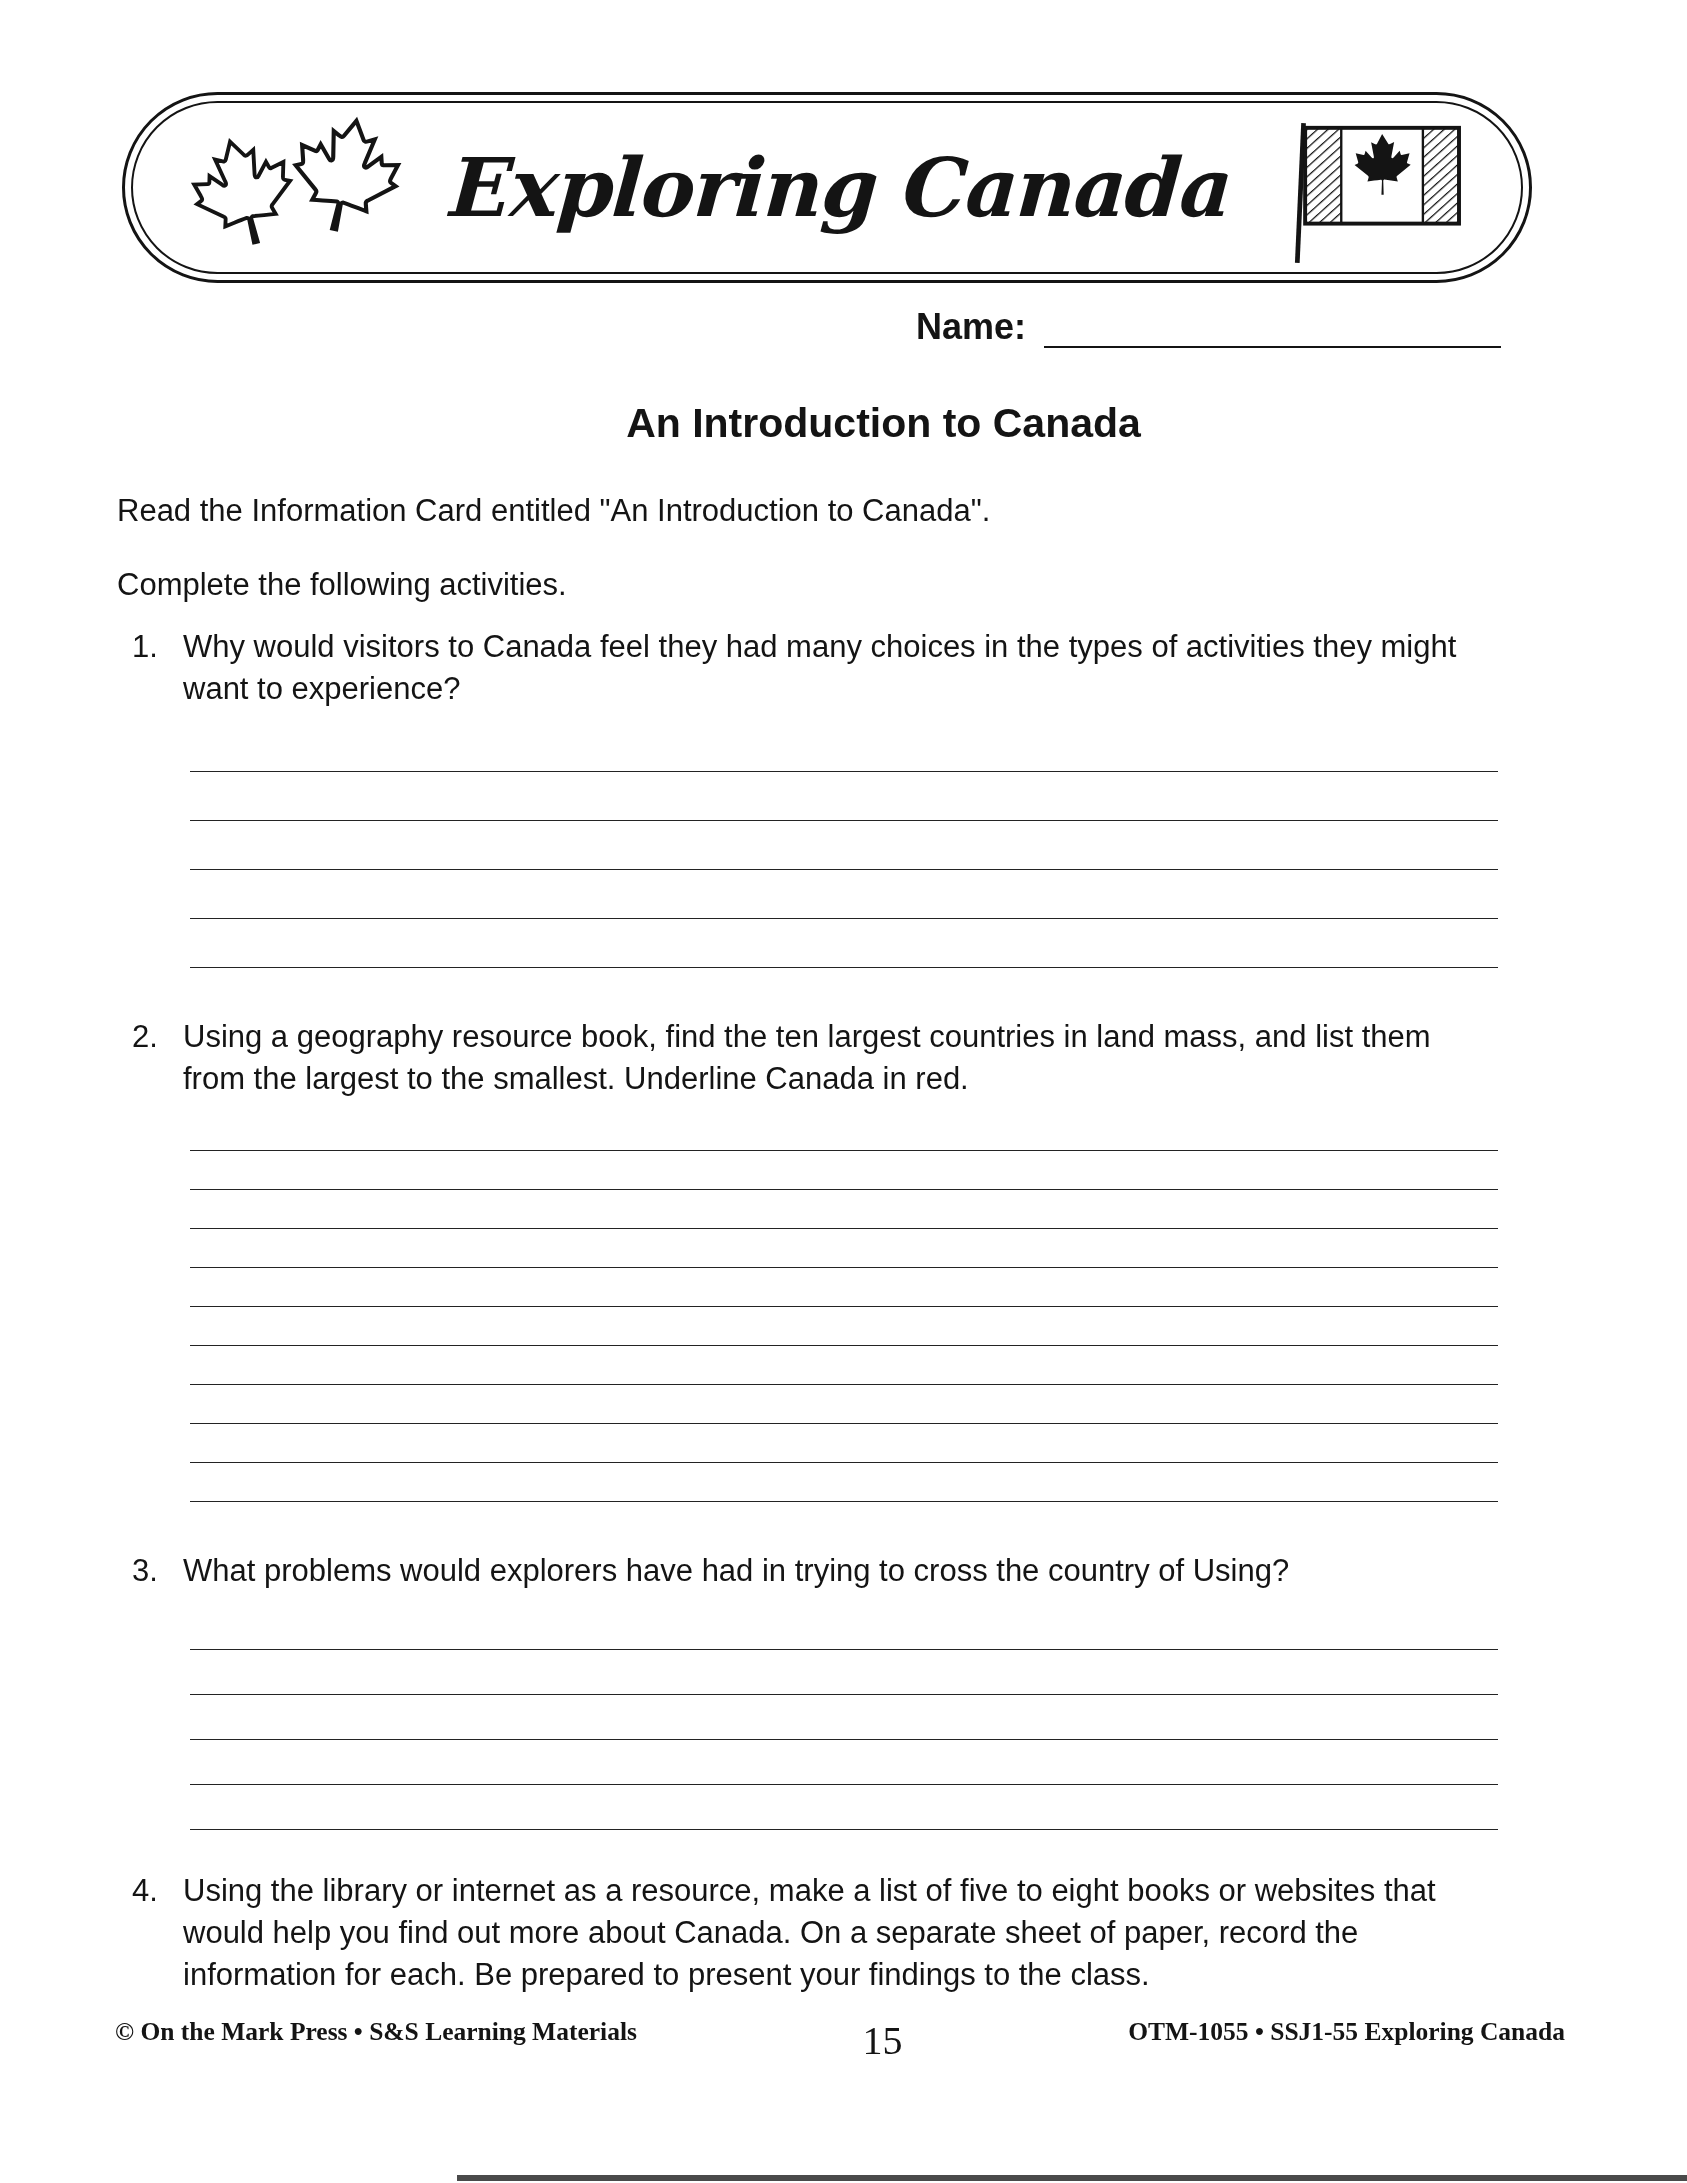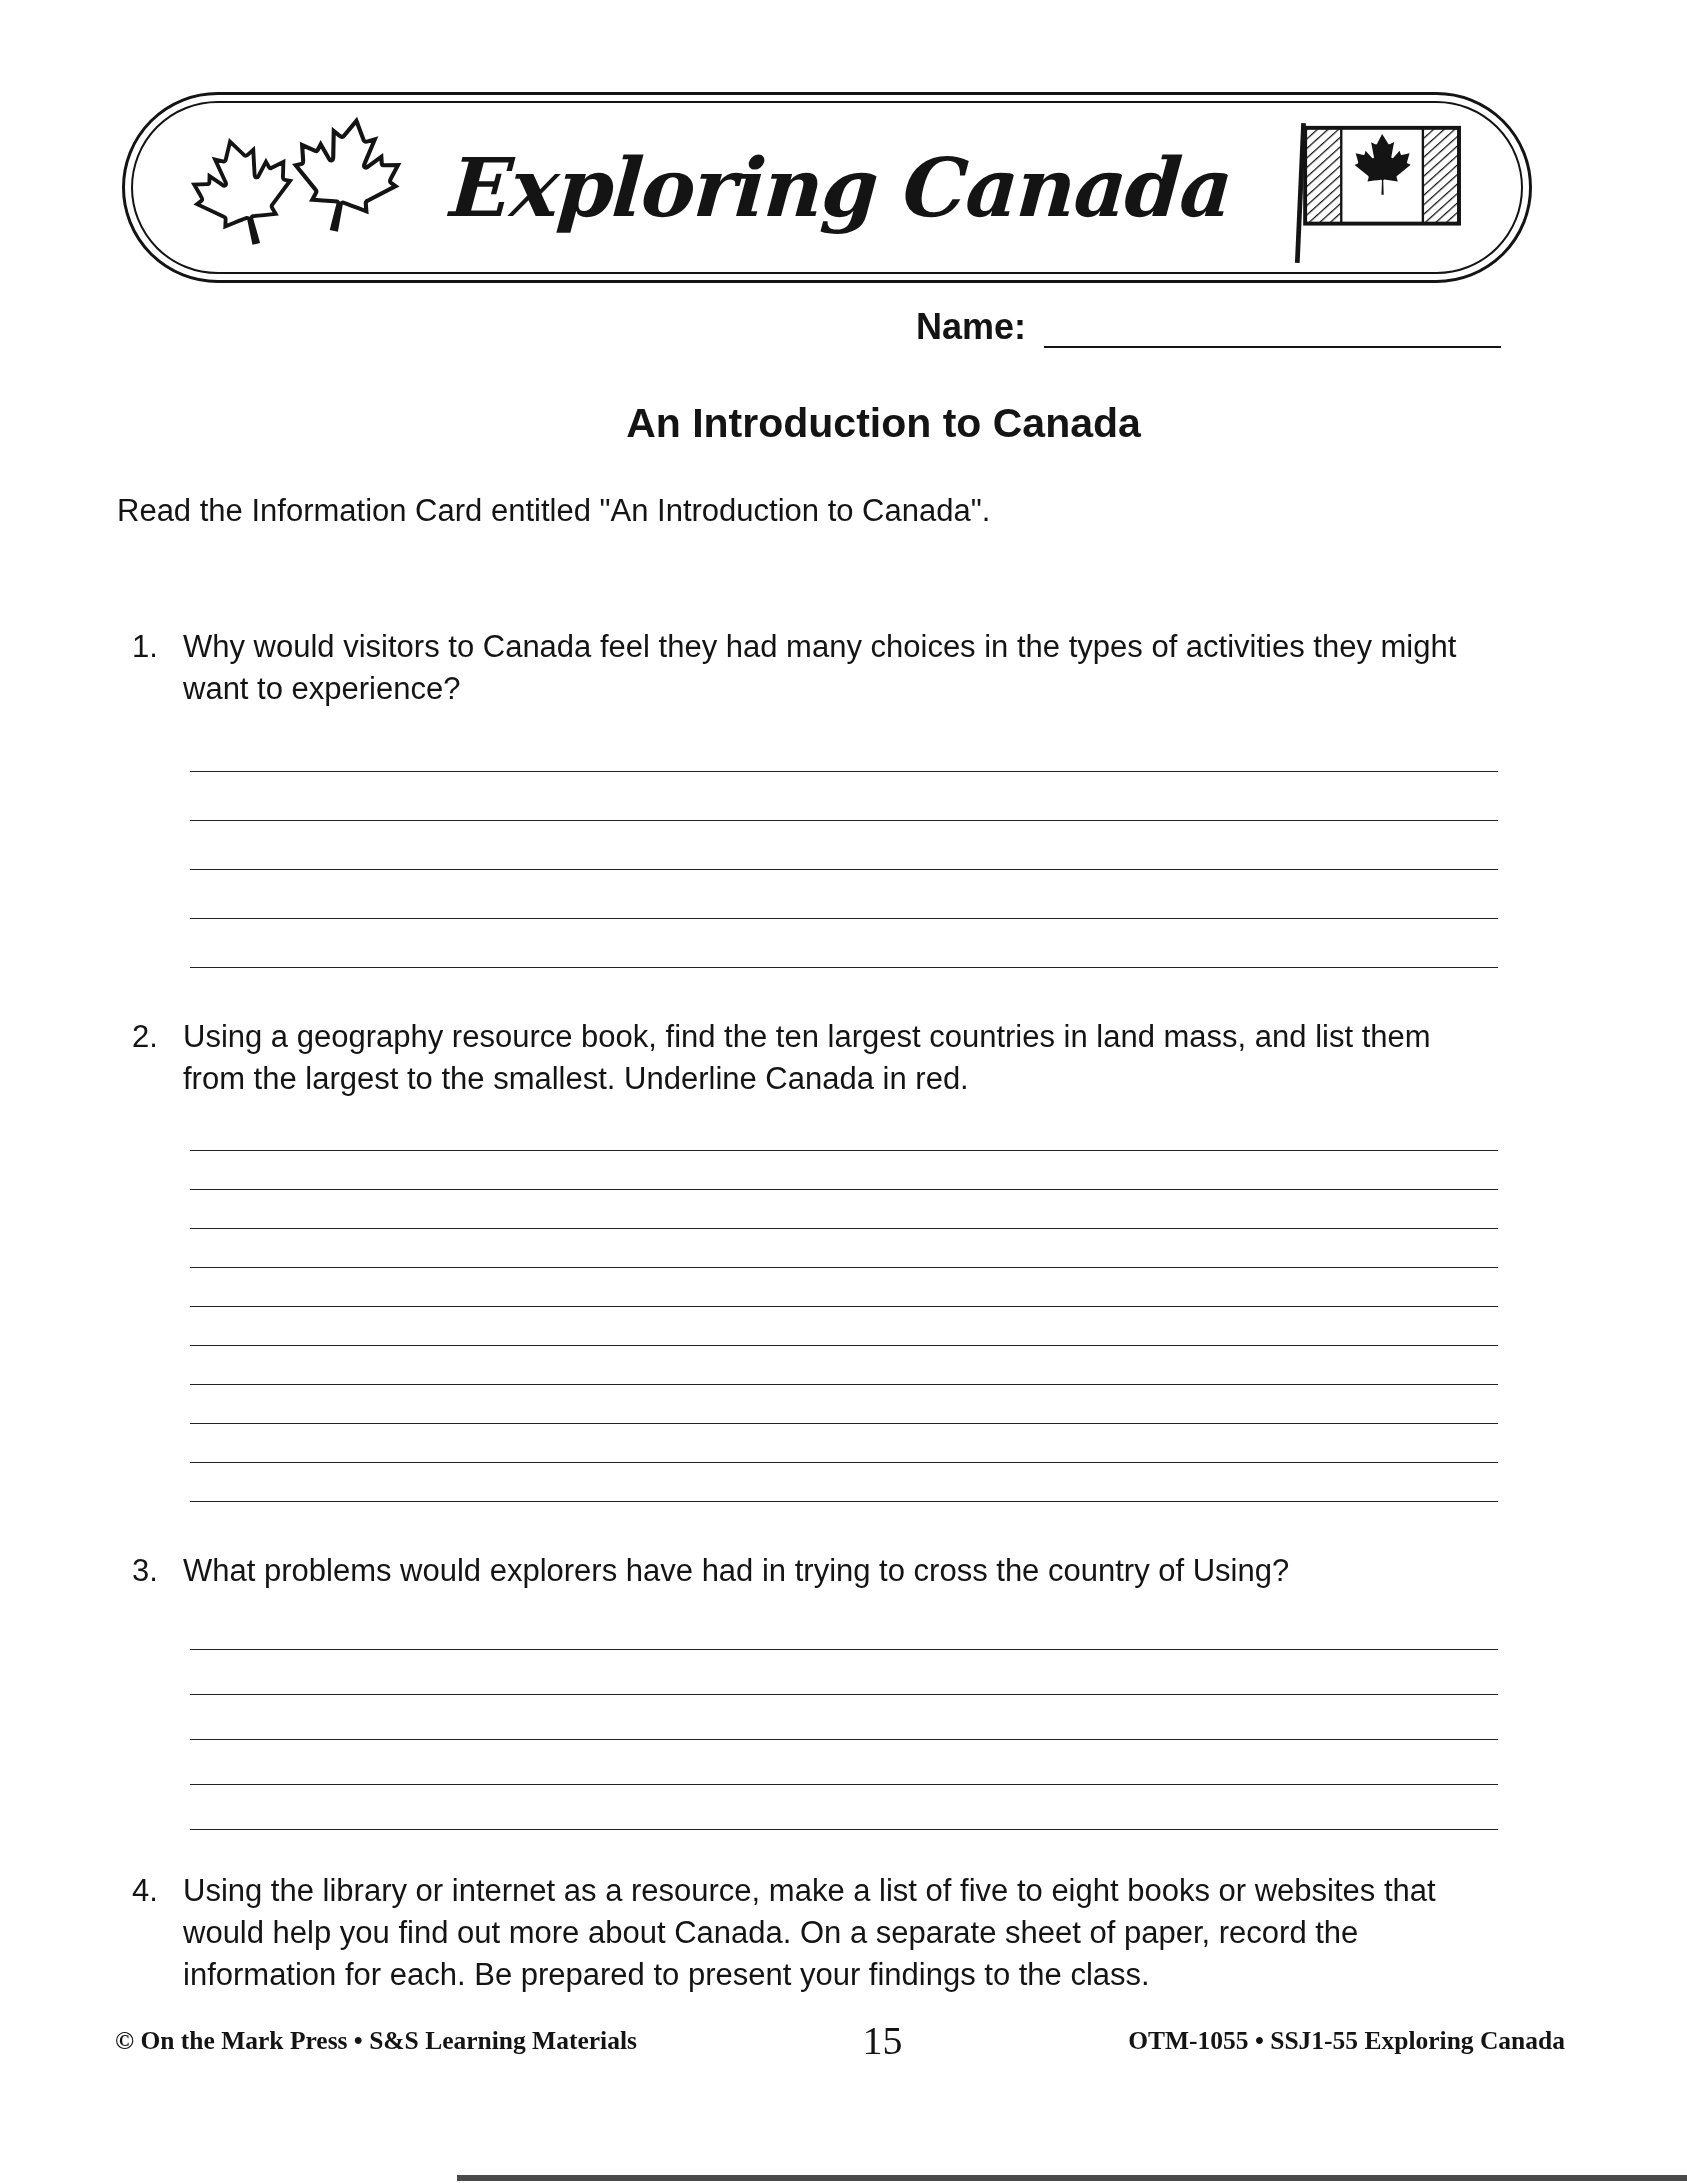--- a/index.html
+++ b/index.html
@@ -67,21 +67,21 @@
   .answer-line { border-bottom: 1.6px solid #232323; }
   .q1 .answer-line { height: 48px; }
   .q2 .answer-line { height: 38px; }
   .q3 .answer-line { height: 44px; }
   .q3 { margin-bottom: 40px; }
   .q4 { margin-bottom: 0; }
 
   
   .footer {
     position: absolute; top: 2017px; left: 115px; right: 122px;
-    display: flex; justify-content: space-between; align-items: center;
+    display: flex; justify-content: space-between; align-items: flex-start;
     font-family: "Liberation Serif", serif;
     font-size: 25.5px; font-weight: bold;
   }
   .page-num { font-weight: normal; font-size: 40px; }
 
   .scan-edge {
     position: absolute; bottom: 2.5px; left: 457px; right: 0;
     height: 5.8px; background: #4a4a4a;
   }
 </style>
@@ -122,20 +122,21 @@
     </div>
   </div>
 
   <div class="name-row">
     <span class="name-label">Name:</span>
     <span class="name-line"></span>
   </div>
 
   <div class="ws-title">An Introduction to Canada</div>
   <div class="intro-1">Read the Information Card entitled "An Introduction to Canada".</div>
+  <div class="intro-2">Complete the following activities.</div>
 
   <div class="questions">
     <div class="question q1">
       <div class="q-head">
         <span class="q-num">1.</span>
         <span class="q-text">Why would visitors to Canada feel they had many choices in the types of activities they might want to experience?</span>
       </div>
       <div class="answer-lines">
           <div class="answer-line"></div>
           <div class="answer-line"></div>

